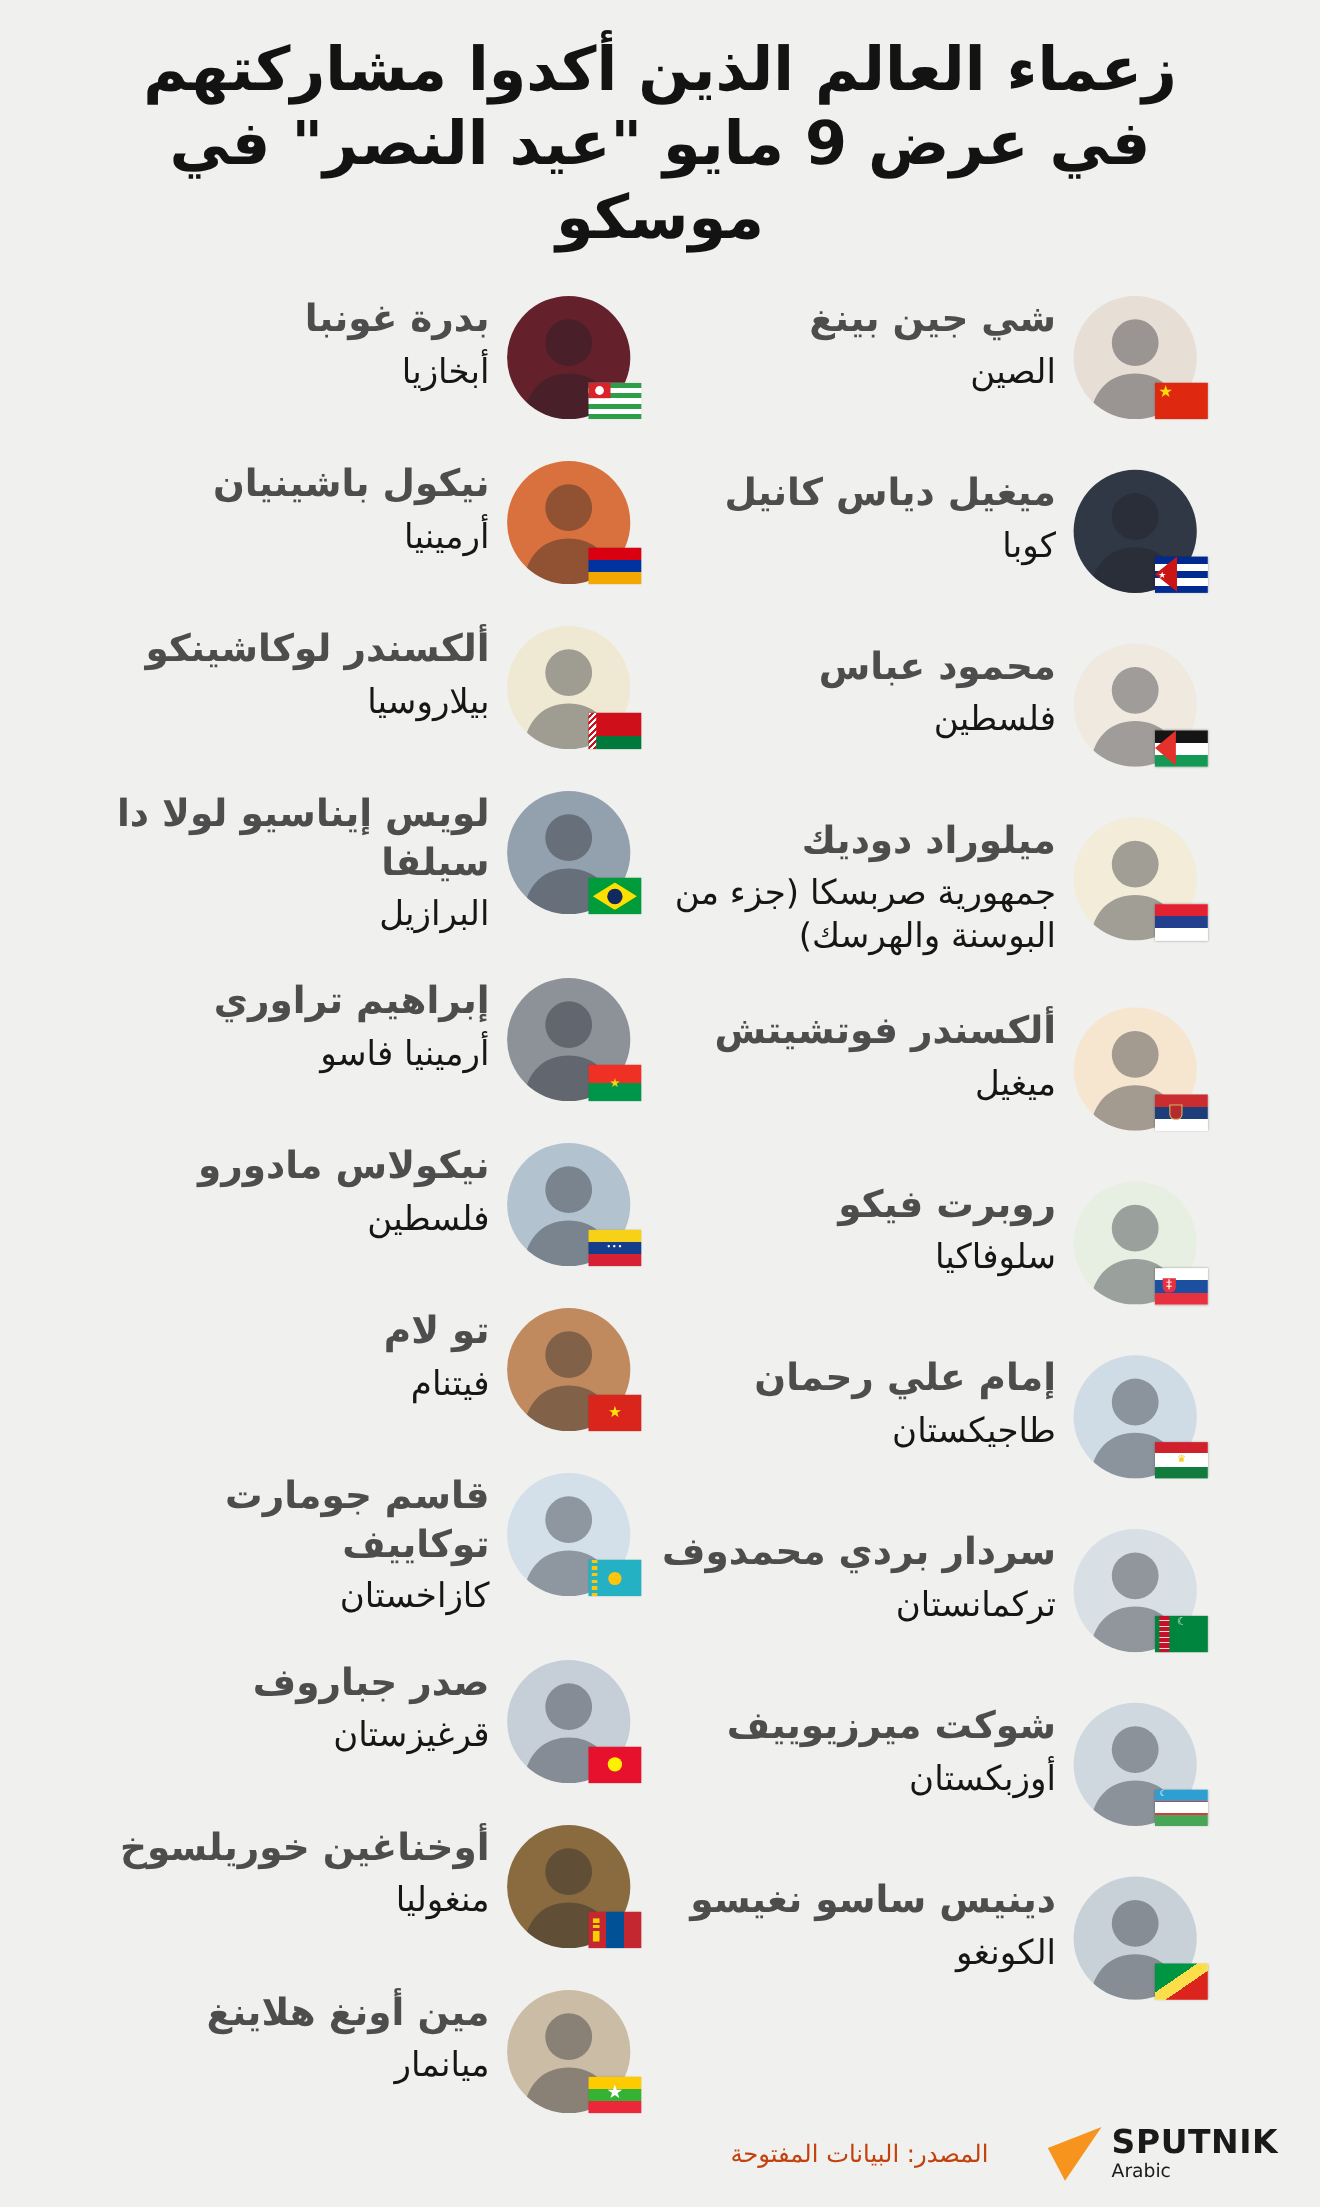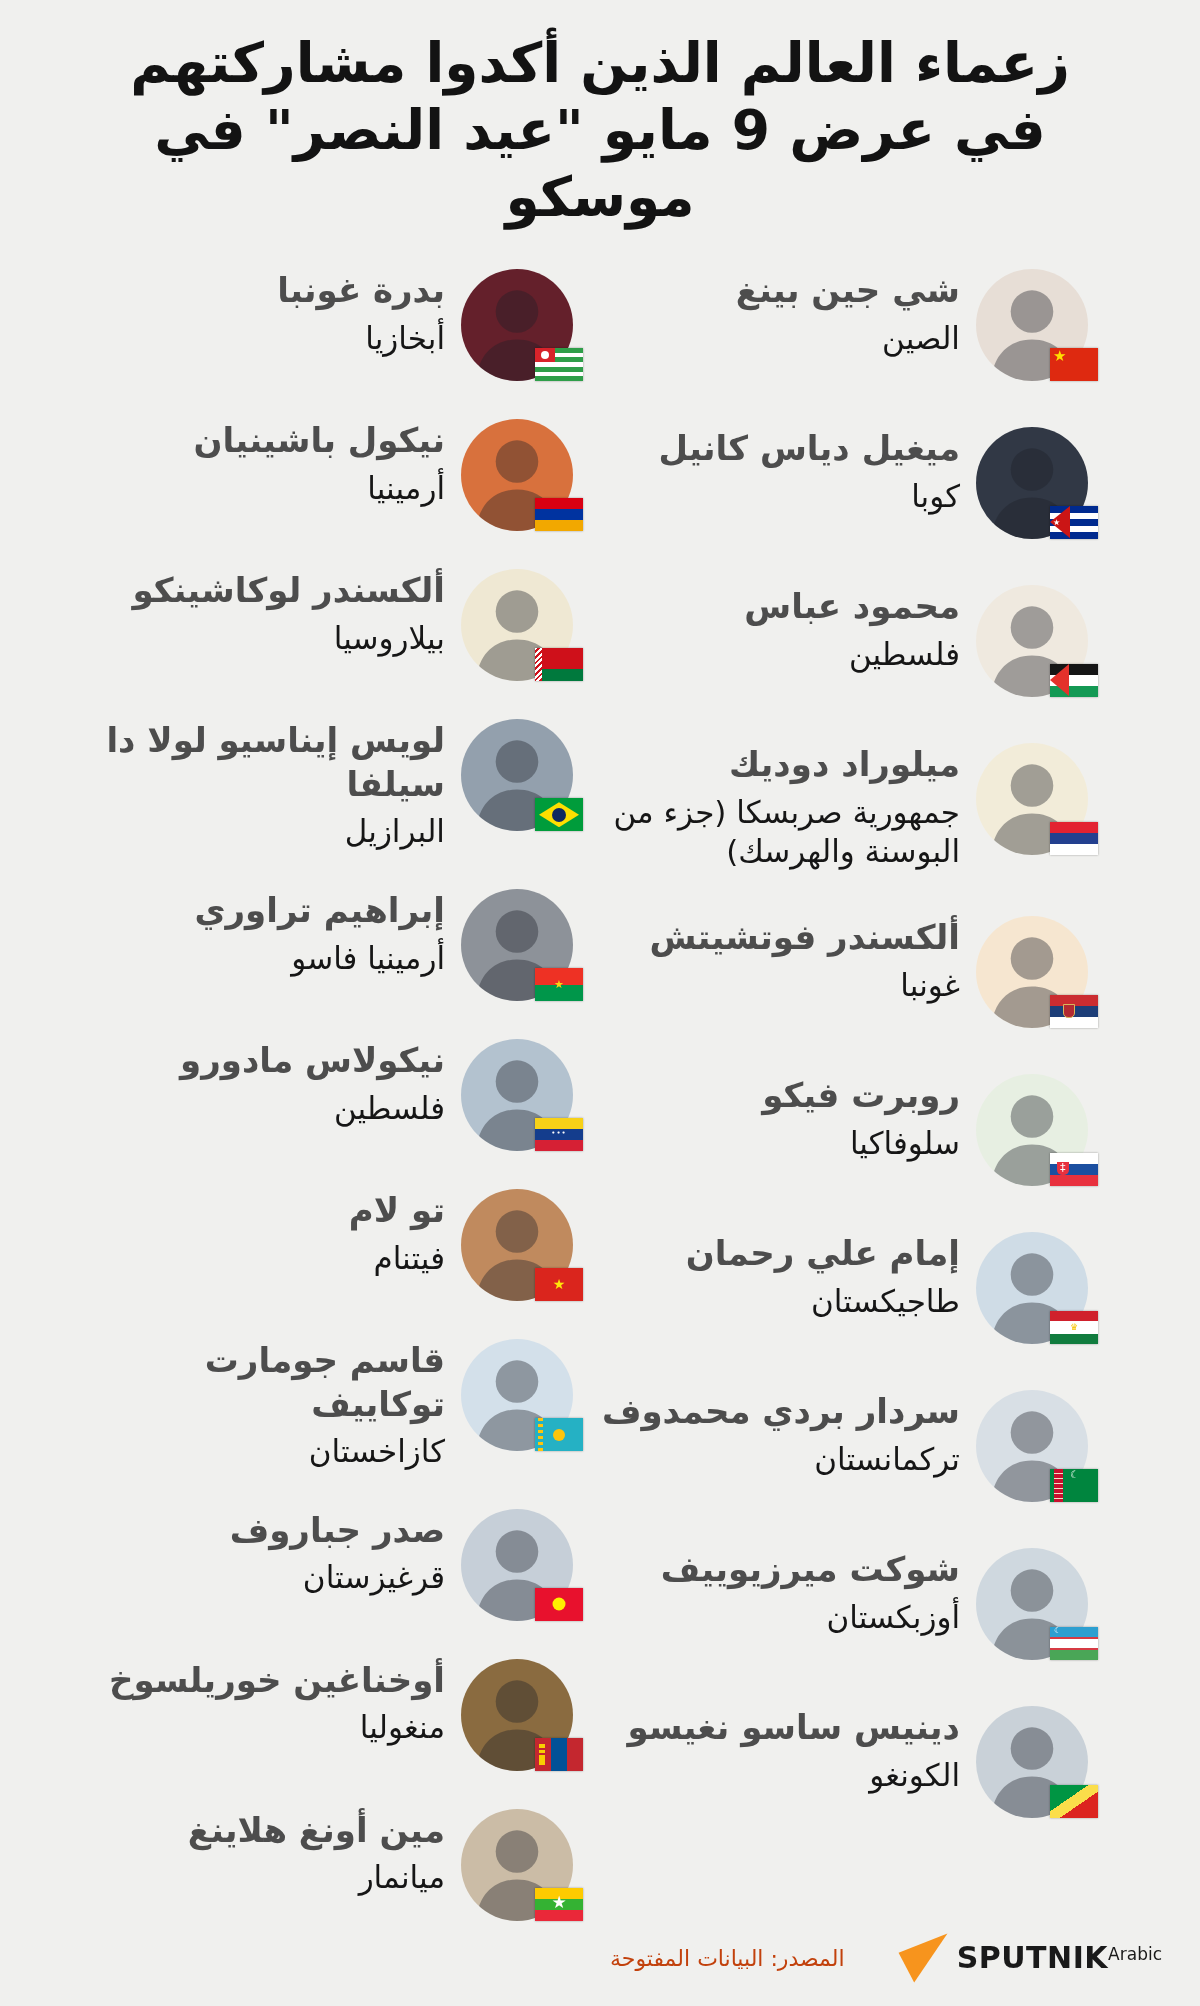--- a/index.html
+++ b/index.html
@@ -120,21 +120,21 @@
 
   
   .footer{
     position:absolute;
     bottom:22px;right:38px;
     display:flex;align-items:center;gap:52px;
   }
   .source{font-size:22px;color:#c2410c;margin-left:44px;}
   .logo{display:flex;align-items:center;gap:8px;direction:ltr;}
   .logo svg{display:block;}
-  .logo-txt{display:flex;flex-direction:row;line-height:1;}
+  .logo-txt{display:flex;flex-direction:column;line-height:1;}
   .logo-main{font-size:30px;font-weight:bold;letter-spacing:.5px;color:#1a1a1a;}
   .logo-sub{font-size:17px;color:#1a1a1a;margin-top:3px;}
 </style>
 </head>
 <body>
 
 <h1 class="title">زعماء العالم الذين أكدوا مشاركتهم في عرض 9 مايو "عيد النصر" في موسكو</h1>
 
 <div class="columns">
   <div class="col" data-column="0">
@@ -207,21 +207,21 @@
       <div class="photo" style="background: rgb(246, 230, 208);">
         <svg viewBox="0 0 100 100">
           <circle cx="50" cy="38" r="19" fill="rgba(30,32,40,.38)"></circle>
           <path d="M13 102c2-27 18-39 37-39s35 12 37 39z" fill="rgba(30,32,40,.38)"></path>
         </svg>
       </div>
       <div class="flag flag-serbia"></div>
     </div>
     <div class="txt">
       <div class="name">ألكسندر فوتشيتش</div>
-      <div class="country">غونبا</div>
+      <div class="country">ميغيل</div>
     </div>
   </div>
 
   <div class="entry">
     <div class="photo-wrap">
       <div class="photo" style="background: rgb(231, 239, 226);">
         <svg viewBox="0 0 100 100">
           <circle cx="50" cy="38" r="19" fill="rgba(30,32,40,.38)"></circle>
           <path d="M13 102c2-27 18-39 37-39s35 12 37 39z" fill="rgba(30,32,40,.38)"></path>
         </svg>

